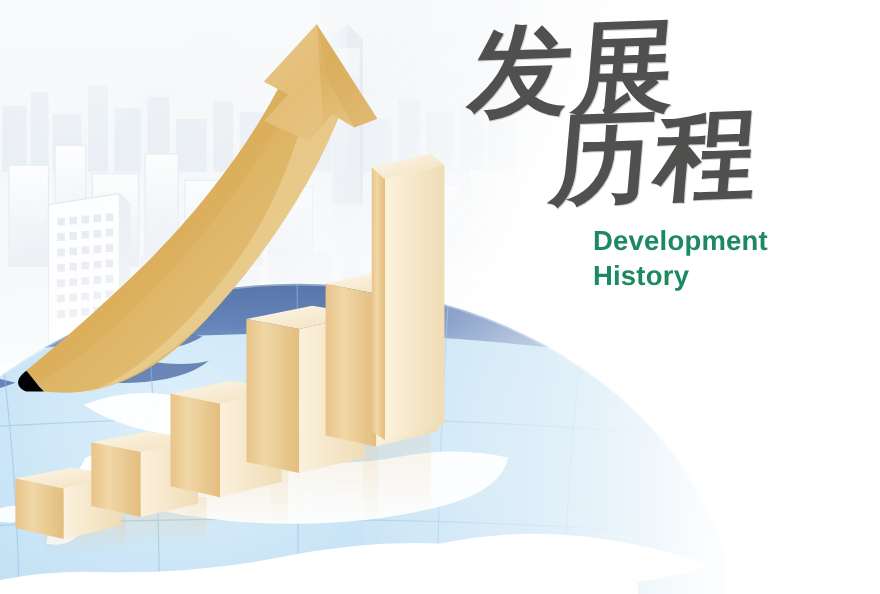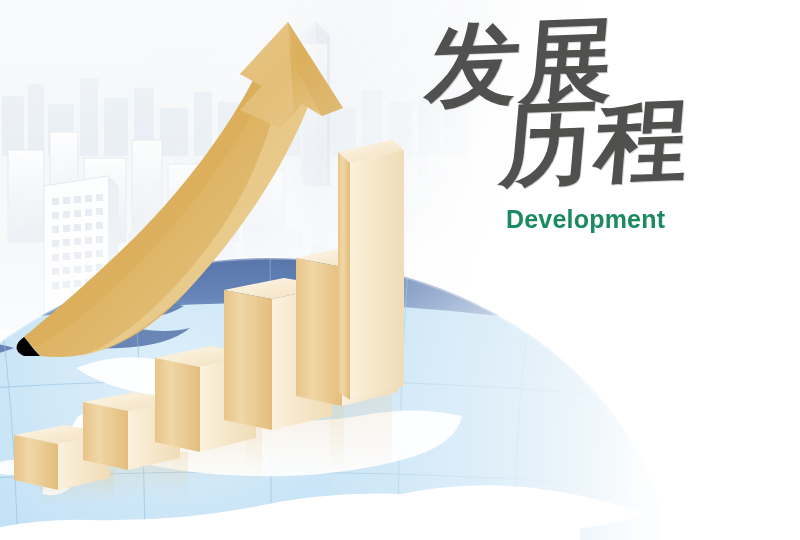--- a/index.html
+++ b/index.html
@@ -85,21 +85,21 @@
     text-shadow:1px 1px 0 rgba(80,80,78,.25);
   }
   .calli-line2{
     font-size:92px;
     margin-left:78px;
     margin-top:-8px;
     transform:skewX(-7deg) rotate(-2deg);
     text-shadow:1px 1px 0 rgba(80,80,78,.25);
   }
   .en-title{
-    margin-left:82px;
+    margin-left:115px;
     margin-top:16px;
     color:#1b8a60;
     font-size:25px;
     font-weight:700;
     line-height:1.28;
     letter-spacing:.2px;
   }
   .en-line{display:block;}
 </style>
 </head>
@@ -396,16 +396,17 @@
         <path d="M24 337 C 14 344, 14 352, 24 356 L 40 356 C 34 350, 30 344, 24 337 Z" fill="#d0a css"></path>
       </g>
     </svg>
   </div>
 
   <div class="text-block">
     <div class="calligraphy calli-line1">发展</div>
     <div class="calligraphy calli-line2">历程</div>
     <div class="en-title">
       <span class="en-line">Development</span>
+      <span class="en-line">History</span>
     </div>
   </div>
 
 </div>
 
 </body></html>

